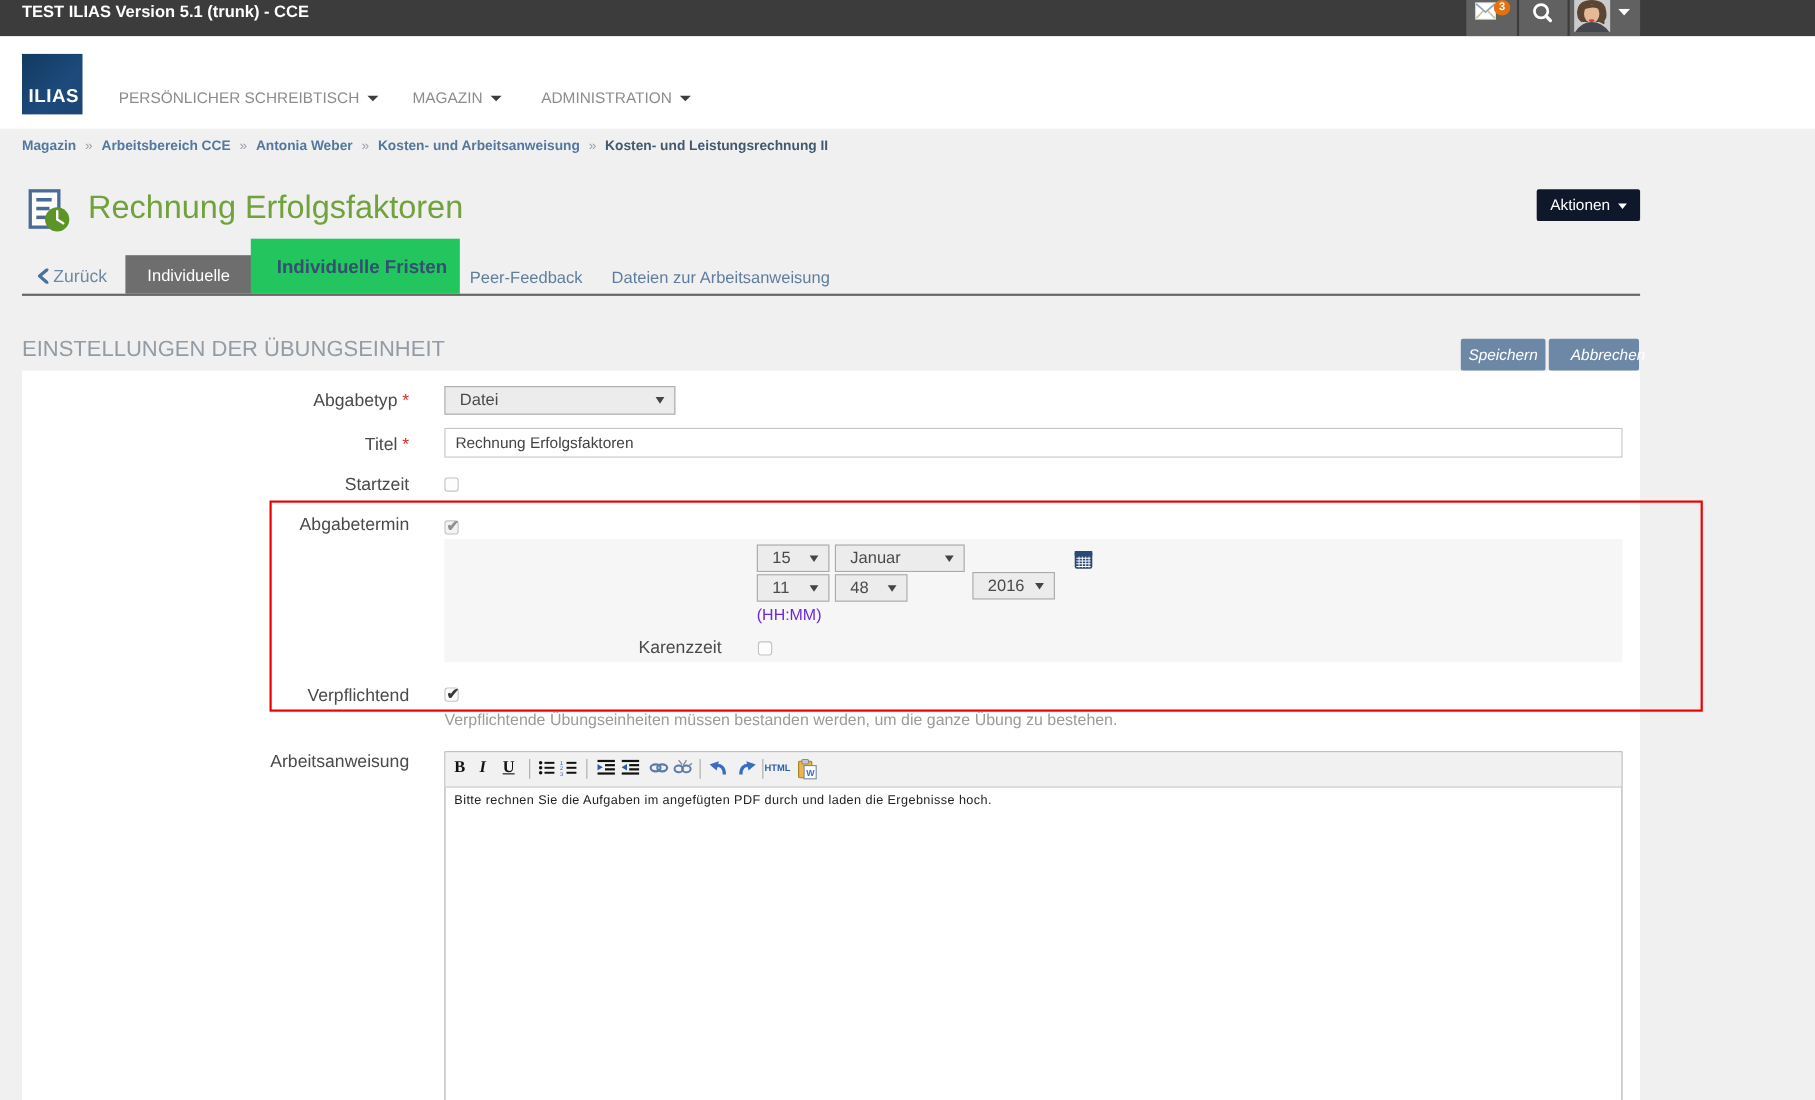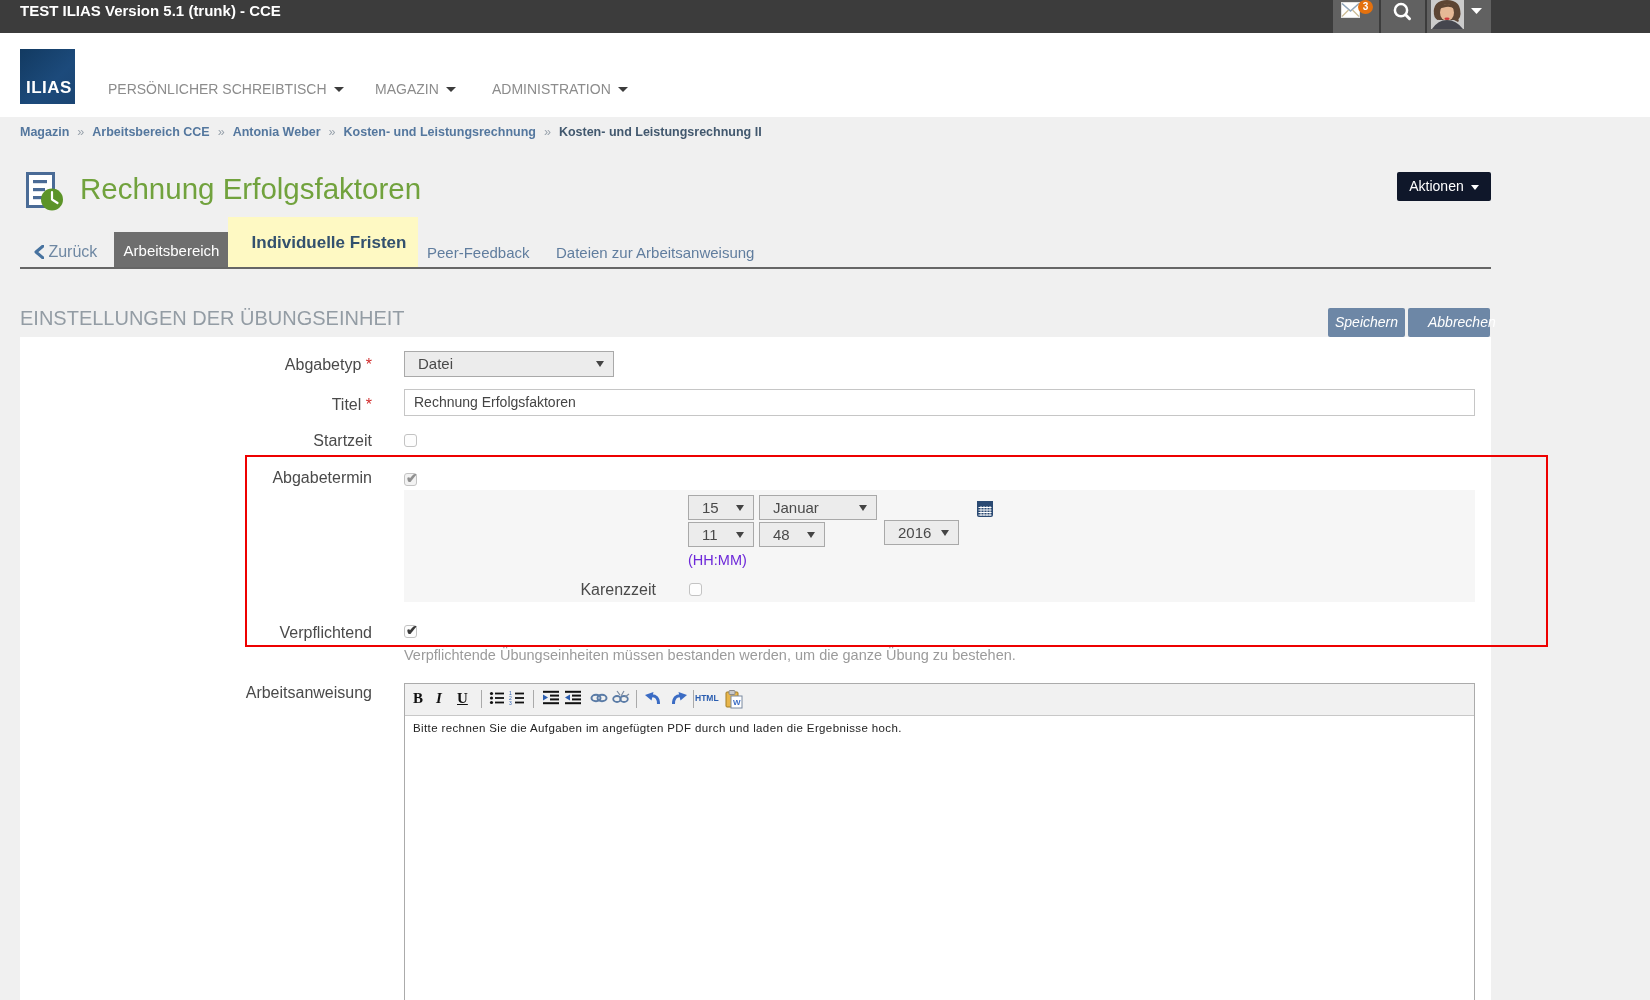--- a/index.html
+++ b/index.html
@@ -33,21 +33,21 @@
 
 
 #titletext { position:absolute; left:80px; top:172px; font-size:29.5px; color:#71a23d; }
 #btn-aktionen { position:absolute; left:1397px; top:172px; width:94px; height:29px; background:#0f172a; color:#fff; font-size:14px; text-align:center; line-height:29px; border-radius:2px; }
 #btn-aktionen .wcaret { display:inline-block; width:0; height:0; border-left:4.5px solid transparent; border-right:4.5px solid transparent; border-top:5px solid #fff; margin-left:7px; vertical-align:1px; }
 
 
 #tab-zurueck { position:absolute; left:34px; top:243px; color:#6f88a3; font-size:16px; }
 #tab-zurueck svg { vertical-align:-2px; }
 #tab-einstellungen { position:absolute; left:114px; top:232px; width:115px; height:35px; background:#6e6e6e; color:#fff; font-size:15px; text-align:center; line-height:37px; }
-#tab-fristen { position:absolute; left:228px; top:217px; width:190px; height:50px; background:#fef9c3; color:#33516e; font-size:17px; font-weight:bold; text-align:center; line-height:52px; padding-left:12px; }
+#tab-fristen { position:absolute; left:228px; top:217px; width:190px; height:50px; background:#22c55e; color:#33516e; font-size:17px; font-weight:bold; text-align:center; line-height:52px; padding-left:12px; }
 #tab-peer { position:absolute; left:427px; top:244px; color:#607d9e; font-size:15px; }
 #tab-dateien { position:absolute; left:556px; top:244px; color:#607d9e; font-size:15px; }
 #tabrule { position:absolute; left:20px; top:267px; width:1471px; height:2px; background:#666; }
 
 
 #secthead { position:absolute; left:20px; top:307px; font-size:20px; color:#939ca4; }
 .bluebtn { position:absolute; top:308px; height:29px; background:#6d87a6; color:#fff; font-size:14px; text-align:center; line-height:29px; border-radius:2px;font-style:italic; }
 #btn-speichern { left:1328px; width:77px; }
 #btn-abbrechen { left:1408px; width:82px;padding-left:20px; }
 
@@ -122,38 +122,38 @@
   <div id="header">
     <div id="logo">
         <span>ILIAS</span>
       </div>
     <span class="nav" style="left:108px;">PERSÖNLICHER SCHREIBTISCH<span class="caret"></span></span>
     <span class="nav" style="left:375px;">MAGAZIN<span class="caret"></span></span>
     <span class="nav" style="left:492px;">ADMINISTRATION<span class="caret"></span></span>
   </div>
 
   <div id="crumbs">
-    <a>Magazin</a><span class="sep">»</span><a>Arbeitsbereich CCE</a><span class="sep">»</span><a>Antonia Weber</a><span class="sep">»</span><a>Kosten- und Leistungsrechnung</a><span class="sep">»</span><span class="last">Kosten- und Leistungsrechnung II</span>
+    <a>Magazin</a><span class="sep">»</span><a>Arbeitsbereich CCE</a><span class="sep">»</span><a>Antonia Weber</a><span class="sep">»</span><a>Kosten- und Arbeitsanweisung</a><span class="sep">»</span><span class="last">Kosten- und Leistungsrechnung II</span>
   </div>
 
   <svg class="abs" style="left:24px; top:170px;" width="44" height="44" viewBox="0 0 44 44">
     <rect x="3.5" y="3.5" width="26" height="33" fill="#fff" stroke="#4a6b96" stroke-width="3"></rect>
     <rect x="9" y="10" width="14" height="3.2" fill="#4a6b96"></rect>
     <rect x="9" y="18" width="12" height="3.2" fill="#4a6b96"></rect>
     <rect x="9" y="26" width="9" height="3.2" fill="#4a6b96"></rect>
     <circle cx="28" cy="29.5" r="11" fill="#5c9428"></circle>
     <path d="M28 29.5 L28 22 M28 29.5 L33.5 33" stroke="#fff" stroke-width="2.2" fill="none" stroke-linecap="round"></path>
   </svg>
   <div id="titletext">Rechnung Erfolgsfaktoren</div>
   <div id="btn-aktionen">Aktionen<span class="wcaret"></span></div>
 
   <div id="tab-zurueck"><svg width="10" height="14" viewBox="0 0 10 14">
         <path d="M9 1 L2 7 L9 13" fill="none" stroke="#47729f" stroke-width="3" stroke-linecap="round" stroke-linejoin="round"></path>
       </svg> Zurück</div>
-  <div id="tab-einstellungen">Arbeitsbereich</div>
+  <div id="tab-einstellungen">Individuelle</div>
   <div id="tab-fristen">Individuelle Fristen</div>
   <div id="tab-peer">Peer-Feedback</div>
   <div id="tab-dateien">Dateien zur Arbeitsanweisung</div>
   <div id="tabrule"></div>
 
   <div id="secthead">EINSTELLUNGEN DER ÜBUNGSEINHEIT</div>
   <div class="bluebtn" id="btn-speichern">Speichern</div>
   <div class="bluebtn" id="btn-abbrechen">Abbrechen</div>
 
   <div id="panel"></div>

